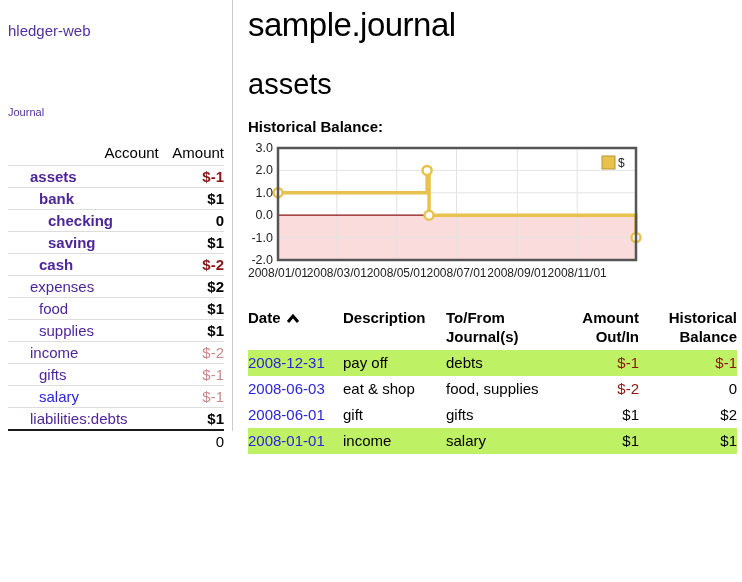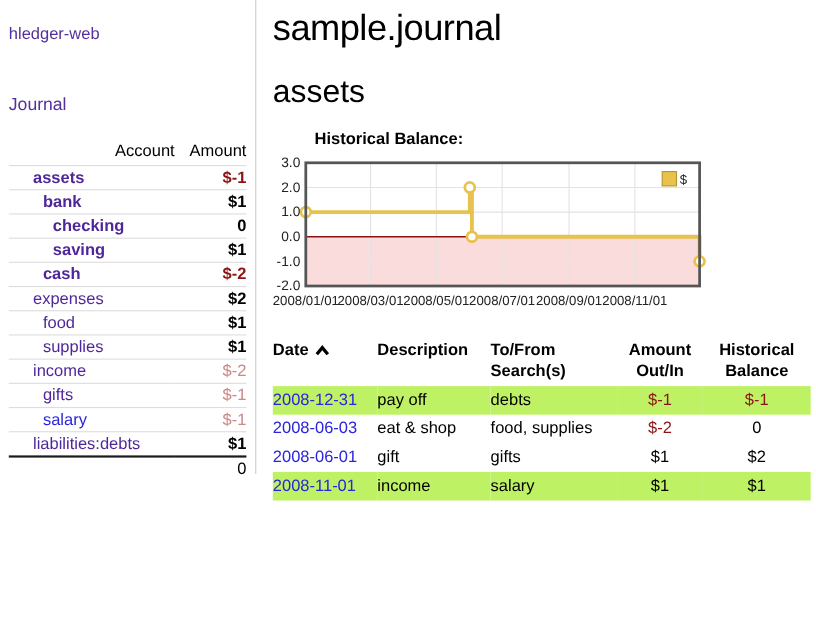--- a/index.html
+++ b/index.html
@@ -3,21 +3,21 @@
 <meta charset="utf-8">
 <style>
   * { margin:0; padding:0; box-sizing:border-box; }
   html,body { width:742px; height:582px; background:#fff; overflow:hidden;
     font-family:"Liberation Sans", sans-serif; color:#000; position:relative; }
 
   
   .vdivider { position:absolute; left:232px; top:0; width:1px; height:431px; background:#ccc; }
   .sidebar { position:absolute; left:0; top:12px; width:232px; padding:10px 8px 0 8px; }
   .brand { color:#53309c; font-size:15px; }
-  .nav-journal { color:#53309c; font-size:16px; margin-top:47px; display:inline-block; cursor:pointer; }
+  .nav-journal { color:#53309c; font-size:11px; margin-top:66px; display:inline-block; cursor:pointer; }
   .accounts { width:100%; border-collapse:collapse; margin-top:21px; font-size:15px; }
   .accounts th { font-weight:400; padding:3px 0 4px 0; text-align:right; }
   .accounts th.bal-h { text-align:right; }
   .accounts tbody td { padding:2px 0; border-top:1px solid #ddd; }
   .accounts td.bal { text-align:right; font-weight:700; }
   .accounts a.acct-link { color:#4e2699; text-decoration:none; cursor:pointer; }
   .accounts a.blue { color:#2a24dd; }
   .accounts .b a.acct-link { font-weight:700; }
   .neg-strong { color:#8b1515 !important; }
   .neg-soft  { color:#c98989 !important; font-weight:400 !important; }
@@ -30,26 +30,26 @@
   .searchbox { position:relative; width:364px; }
   .searchbox input { width:100%; height:37px; border:1px solid #ccc; border-radius:5px;
       padding:0 30px 0 10px; font-size:16px; color:#3a3a3a; font-family:"Liberation Sans",sans-serif; outline:none; }
   .clear-x { position:absolute; right:10px; top:8px; color:#cbbce4; font-weight:700; font-size:17px; cursor:pointer; }
   .btn { height:38px; background:#ececec; border:none; border-radius:5px; font-size:16px;
       color:#1a1a1a; font-family:"Liberation Sans",sans-serif; cursor:pointer; }
   .btn-search { margin-left:5px; padding:0 16px; }
   .btn-help { margin-left:13px; padding:0 14px; }
 
   h2.acct-head { font-size:29px; font-weight:400; margin-top:24px; }
-  .chart-label { margin-top:17px; font-size:15px; font-weight:700;margin-left:38px; }
+  .chart-label { margin-top:17px; font-size:15px; font-weight:700; }
   #chart { margin-top:6px; }
 
   table.register { width:489px; border-collapse:collapse; margin-top:21px; font-size:15px; }
   .register th { font-weight:700; text-align:left; vertical-align:top; line-height:19px; padding:0 0 4px 0; }
-  .register th.r, .register td.r { text-align:center; }
+  .register th.r, .register td.r { text-align:right; }
   .register col.c-date { width:95px; } .register col.c-desc { width:103px; }
   .register col.c-acct { width:115px; } .register col.c-amt { width:78px; }
   .register col.c-bal { width:98px; }
   .register tbody td { padding:2px 0; vertical-align:top; line-height:22px; }
   .register td.pad, .register th.pad { padding-right:10px; }
   .register tr.stripe { background:#bef264; }
   .register a.datelink { color:#2a24dd; text-decoration:none; cursor:pointer; }
   .register .neg { color:#8b1515; }
   .caret-svg { margin-left:5px; vertical-align:-1px; }
 </style>
@@ -189,21 +189,21 @@
         <col class="c-bal">
     </colgroup>
     <thead>
       <tr>
         <th class="pad">
           <span>Date</span><svg class="caret-svg" width="14" height="11" viewBox="0 0 14 11">
               <polyline points="2,9 7,3 12,9" fill="none" stroke="#000" stroke-width="3"></polyline>
             </svg>
         </th>
         <th class="pad">Description</th>
-        <th class="pad">To/From Search(s)</th>
+        <th class="pad">To/From Journal(s)</th>
         <th class="r">Amount Out/In</th>
         <th class="r">Historical Balance</th>
       </tr>
     </thead>
     <tbody id="register-body">
         <tr class="stripe">
     <td class="pad"><a class="datelink">2008-12-31</a></td>
     <td class="pad">pay off</td>
     <td class="pad accts">
             <div>debts</div>
@@ -223,21 +223,21 @@
         <tr>
     <td class="pad"><a class="datelink">2008-06-01</a></td>
     <td class="pad">gift</td>
     <td class="pad accts">
             <div>gifts</div>
           </td>
     <td class="r amt">$1</td>
     <td class="r bal">$2</td>
   </tr>
         <tr class="stripe">
-    <td class="pad"><a class="datelink">2008-11-01</a></td>
+    <td class="pad"><a class="datelink">2008-01-01</a></td>
     <td class="pad">income</td>
     <td class="pad accts">
             <div>salary</div>
           </td>
     <td class="r amt">$1</td>
     <td class="r bal">$1</td>
   </tr>
       </tbody>
   </table>
 </main>

